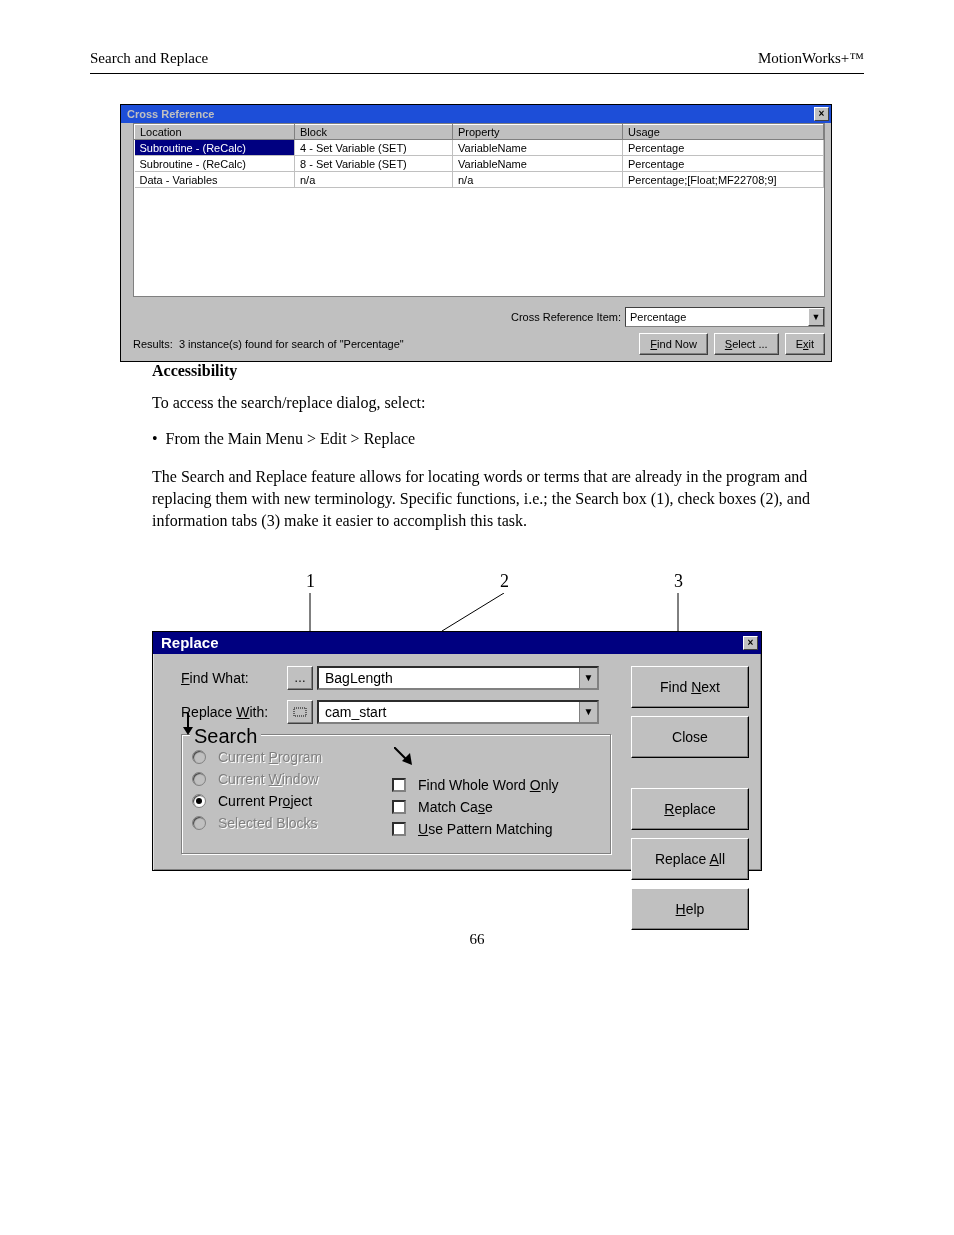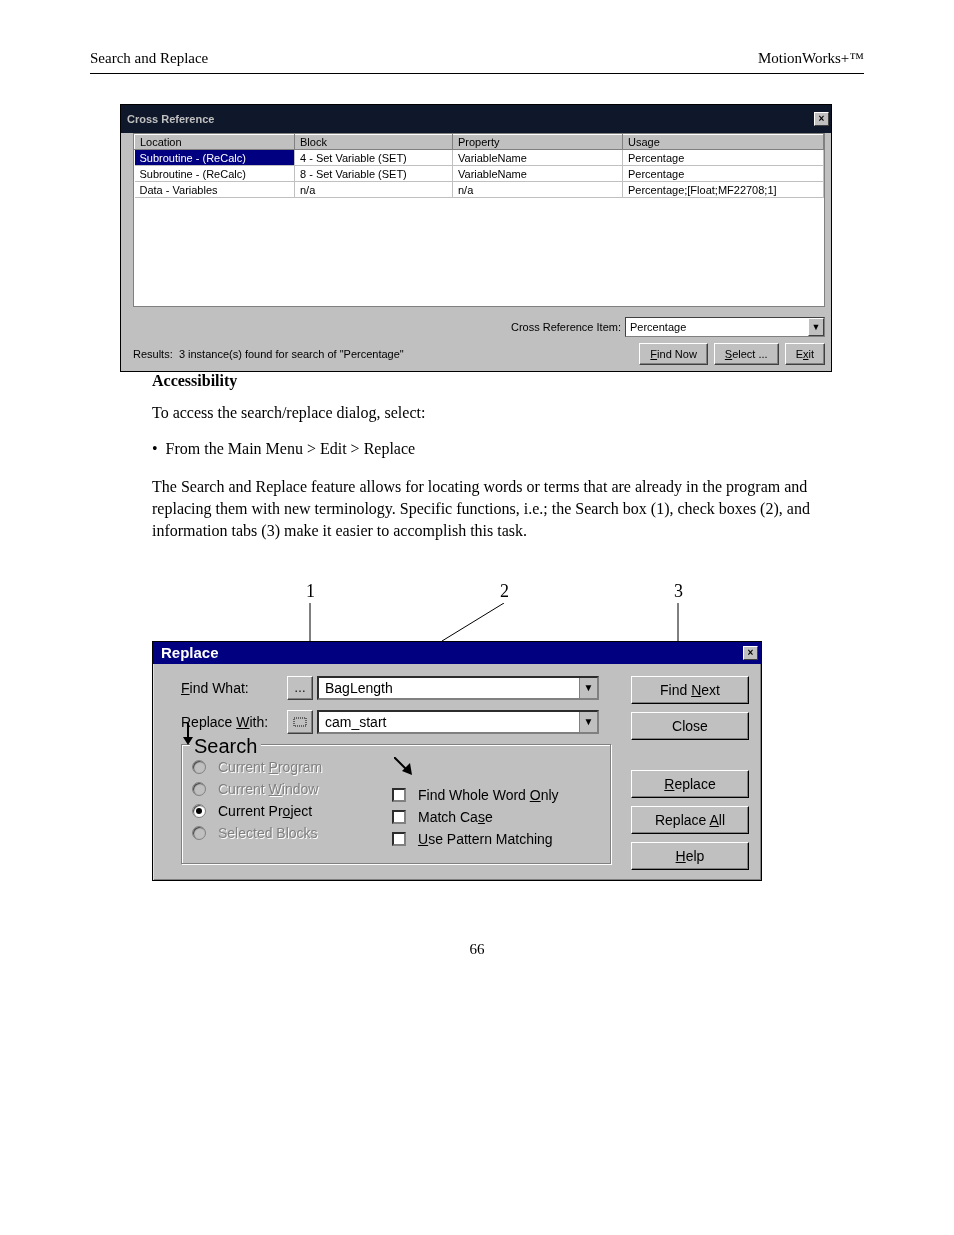--- a/index.html
+++ b/index.html
@@ -25,25 +25,25 @@
   
   .crossref-window {
     margin-left: 30px;
     width: 712px;
     background: #c0c0c0;
     border: 1px solid #000;
     font-family: "MS Sans Serif", Arial, sans-serif;
     font-size: 11px;
   }
   .crossref-title {
-    background: #0f172a;
+    background: #1d4ed8;
     color: #c0c0c0;
     display: flex;
     align-items: center;
-    height: 28px;
+    height: 18px;
     padding: 0 2px 0 6px;
     font-weight: bold;
   }
   .crossref-title span { flex: 1; }
   .title-close {
     width: 15px; height: 14px;
     background: #c0c0c0;
     border: 1px solid #fff;
     border-right-color: #404040;
     border-bottom-color: #404040;
@@ -189,21 +189,21 @@
     width: 18px; background:#c0c0c0;
     border-left:1px solid #808080;
     display:flex;align-items:center;justify-content:center;
     font-size:10px;
   }
   .rep-btn-col {
     position:absolute; right: 12px; top: 12px;
     display:flex; flex-direction:column; gap: 0;
   }
   .rep-btn {
-    width: 118px; height: 28px;
+    width: 118px; height: 42px;
     background:#c0c0c0;
     border:1px solid #fff; border-right-color:#000; border-bottom-color:#000;
     box-shadow: inset -1px -1px 0 #808080;
     font-size:14px;
     font-family:inherit;
     cursor:pointer;
     margin-bottom: 8px;
   }
   .rep-btn-gap { height: 22px; }
 
@@ -279,21 +279,21 @@
             <tr>
               <td>Subroutine - (ReCalc)</td>
               <td>8 - Set Variable (SET)</td>
               <td>VariableName</td>
               <td>Percentage</td>
             </tr>
             <tr>
               <td>Data - Variables</td>
               <td>n/a</td>
               <td>n/a</td>
-              <td>Percentage;[Float;MF22708;1]</td>
+              <td>Percentage;[Float;MF22708;9]</td>
             </tr>
           </tbody>
         </table>
       </div>
       <div class="crossref-lower">
         <div class="lower-row1">
           <span class="cri-label">Cross Reference Item:</span>
           <div class="combo">
             <input value="Percentage" style="">
             <div class="combo-btn">▼</div>

